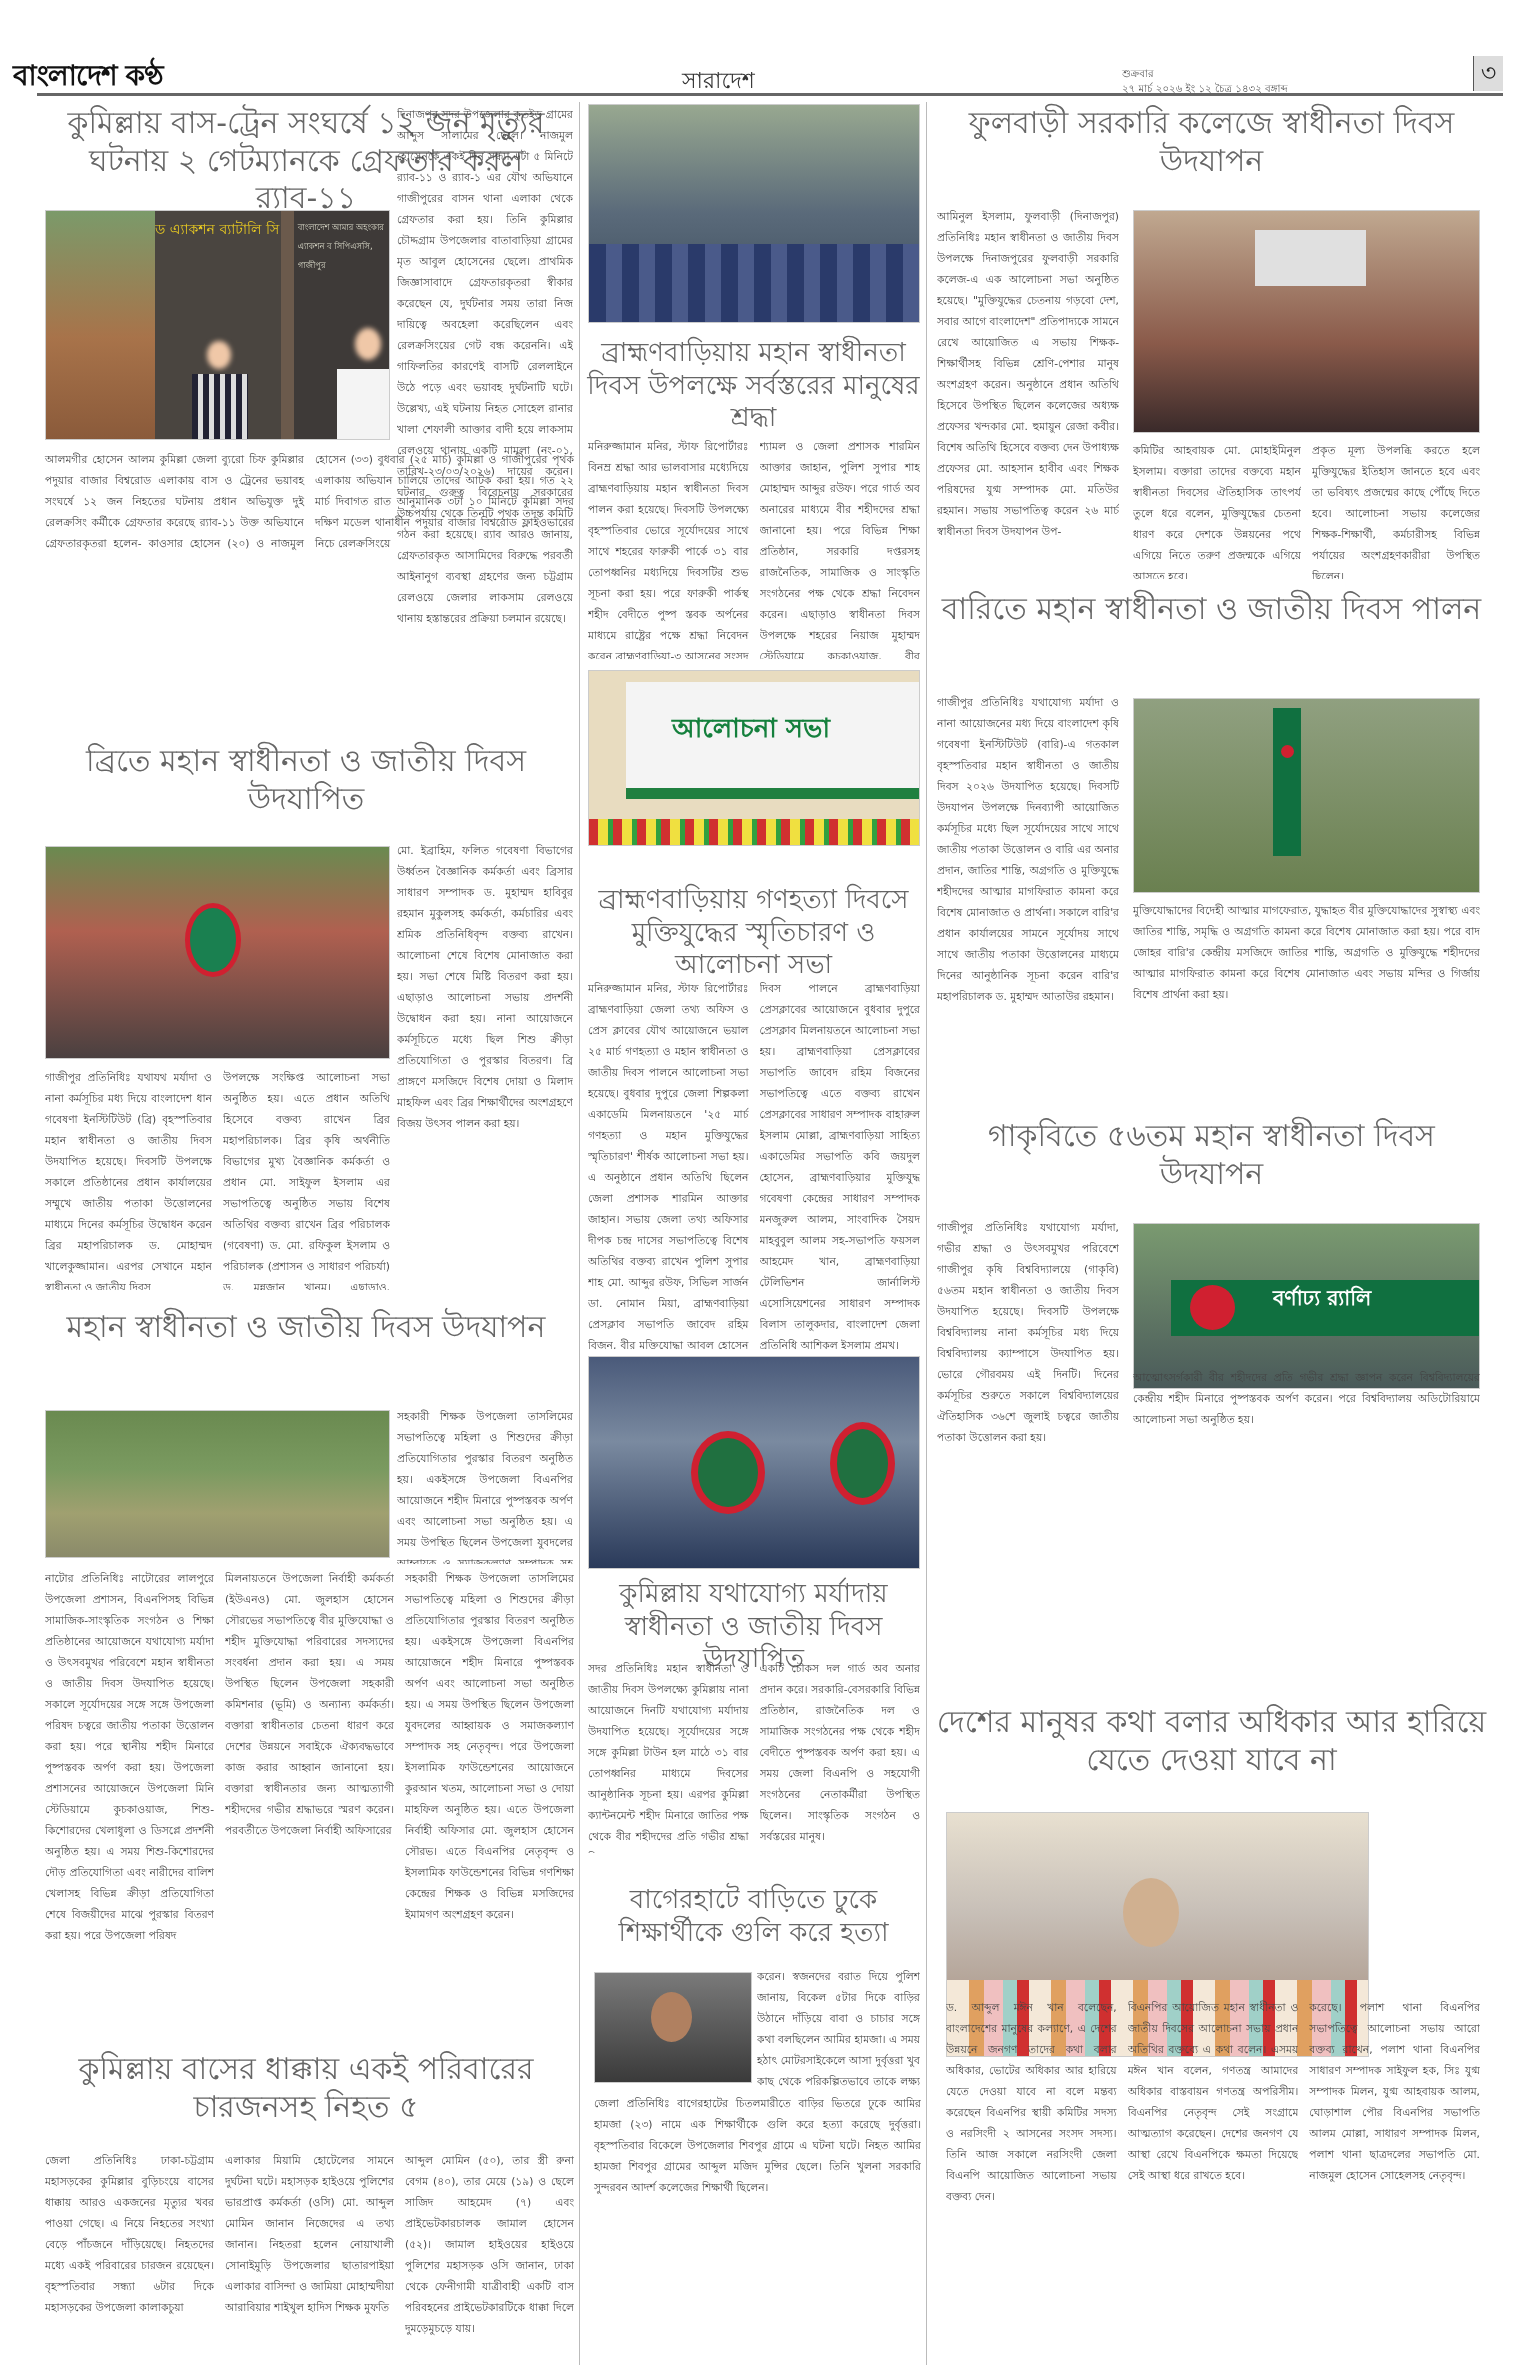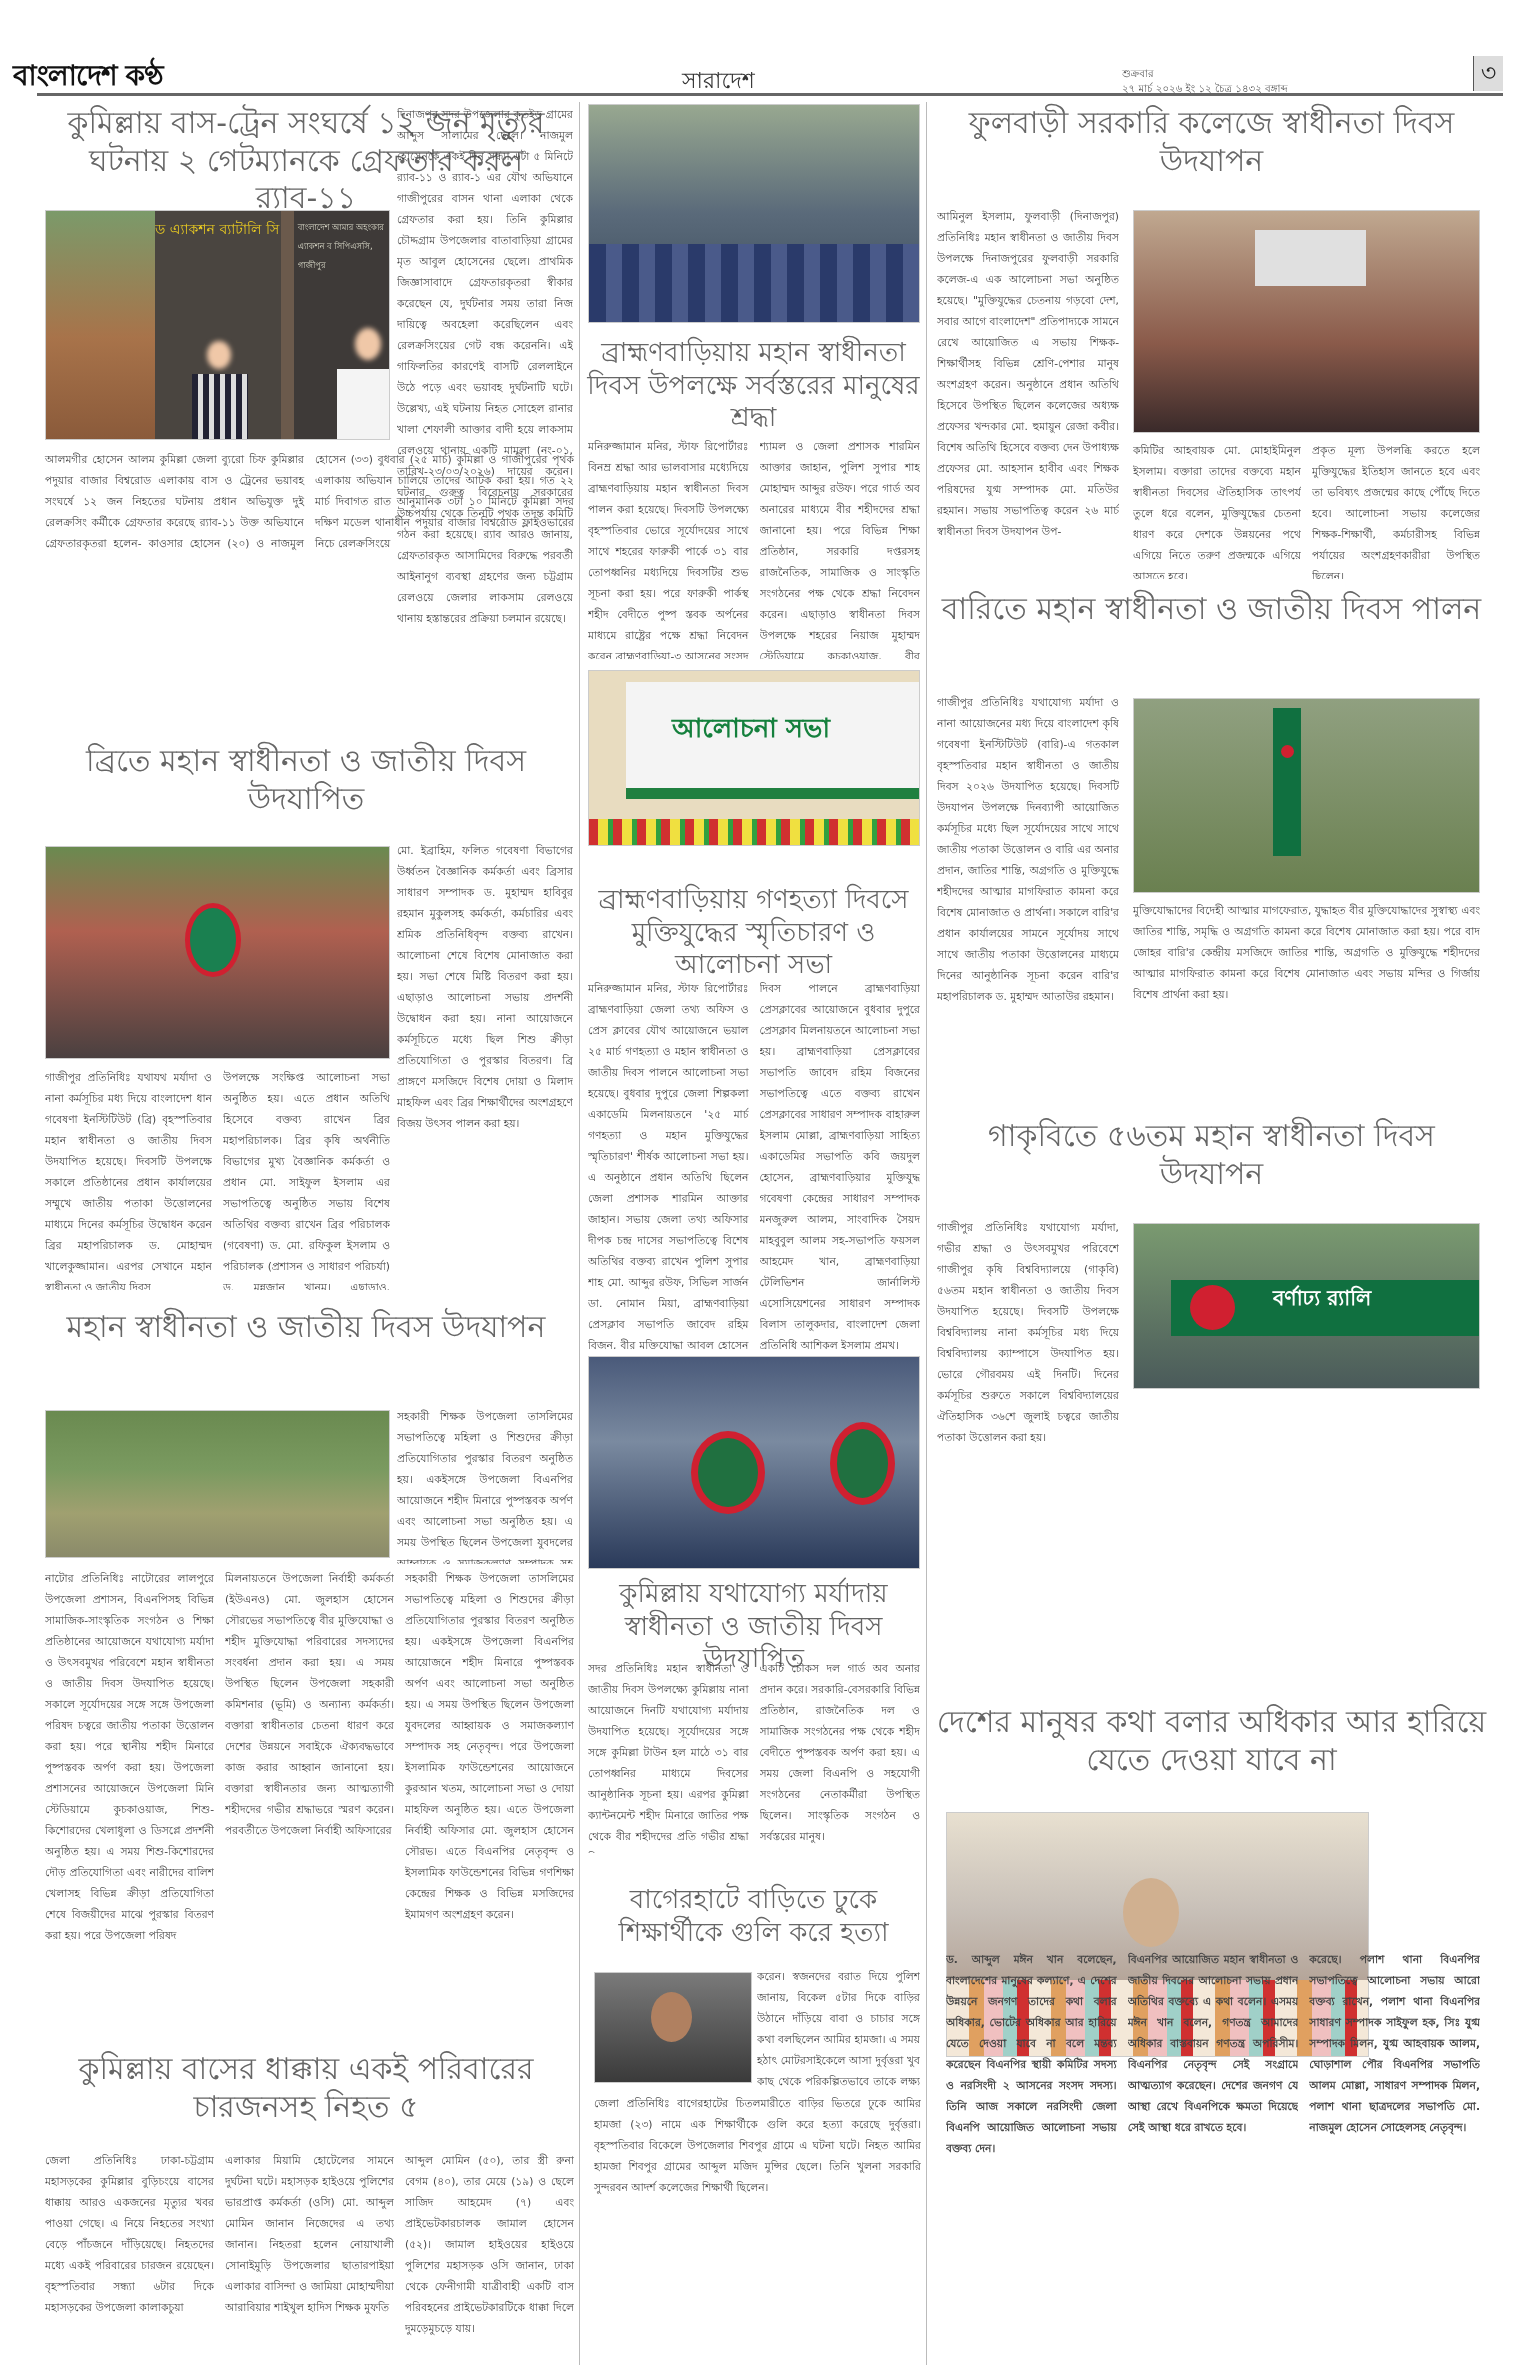--- a/index.html
+++ b/index.html
@@ -162,25 +162,26 @@
 <div class="headline h-lg" style="left:933px;top:1117px;width:557px;">গাকৃবিতে ৫৬তম মহান স্বাধীনতা দিবস উদযাপন</div>
 <div class="cols" style="left:937px;top:1217px;width:182px;height:306px;">
   <div class="col" style="overflow:hidden;">গাজীপুর প্রতিনিধিঃ যথাযোগ্য মর্যাদা, গভীর শ্রদ্ধা ও উৎসবমুখর পরিবেশে গাজীপুর কৃষি বিশ্ববিদ্যালয়ে (গাকৃবি) ৫৬তম মহান স্বাধীনতা ও জাতীয় দিবস উদযাপিত হয়েছে। দিবসটি উপলক্ষে বিশ্ববিদ্যালয় নানা কর্মসূচির মধ্য দিয়ে বিশ্ববিদ্যালয় ক্যাম্পাসে উদযাপিত হয়। ভোরে গৌরবময় এই দিনটি। দিনের কর্মসূচির শুরুতে সকালে বিশ্ববিদ্যালয়ের ঐতিহাসিক ৩৬শে জুলাই চত্বরে জাতীয় পতাকা উত্তোলন করা হয়।</div>
 </div>
 <div class="photo" style="left:1133px;top:1223px;width:347px;height:166px;background:linear-gradient(#7a9a70,#4a5a5a);">
   <div style="position:absolute;left:37px;top:56px;width:310px;height:56px;background:#107040;"></div>
   <div style="position:absolute;left:139px;top:59px;font-size:20.4px;font-weight:bold;color:#fff;">বর্ণাঢ্য র‍্যালি</div>
   <div style="position:absolute;left:56px;top:61px;width:45px;height:45px;border-radius:50%;background:#d02030;"></div>
 </div>
 <div class="cols" style="left:1133px;top:1367px;width:347px;height:306px;">
+  <div class="col" style="overflow:hidden;">আত্মোৎসর্গকারী বীর শহীদদের প্রতি গভীর শ্রদ্ধা জ্ঞাপন করেন বিশ্ববিদ্যালয়ের কেন্দ্রীয় শহীদ মিনারে পুষ্পস্তবক অর্পণ করেন। পরে বিশ্ববিদ্যালয় অডিটোরিয়ামে আলোচনা সভা অনুষ্ঠিত হয়।</div>
 </div>
 
 <div class="headline h-lg" style="left:933px;top:1703px;width:557px;">দেশের মানুষর কথা বলার অধিকার আর হারিয়ে যেতে দেওয়া যাবে না</div>
 <div class="photo" style="left:946px;top:1812px;width:423px;height:245px;background:linear-gradient(#e8e0d0,#c8c0b8 40%,#a08878);">
   <div style="position:absolute;left:176px;top:65px;width:56px;height:69px;border-radius:50%;background:#d0b090;"></div>
   <div style="position:absolute;left:0;top:167px;width:423px;height:78px;background:repeating-linear-gradient(90deg,#f4e8d8 0 22px,#e0a060 22px 37px,#f0c0c0 37px 56px,#a0d0c8 56px 70px,#d03030 70px 82px);"></div>
 </div>
-<div class="cols" style="left:946px;top:1949px;width:534px;height:297px;font-weight:bold;">
+<div class="cols" style="left:946px;top:1997px;width:534px;height:297px;">
   <div class="col" style="overflow:hidden;">ড. আব্দুল মঈন খান বলেছেন, বাংলাদেশের মানুষের কল্যাণে, এ দেশের উন্নয়নে জনগণ তাদের কথা বলার অধিকার, ভোটের অধিকার আর হারিয়ে যেতে দেওয়া যাবে না বলে মন্তব্য করেছেন বিএনপির স্থায়ী কমিটির সদস্য ও নরসিংদী ২ আসনের সংসদ সদস্য। তিনি আজ সকালে নরসিংদী জেলা বিএনপি আয়োজিত আলোচনা সভায় বক্তব্য দেন।</div>
   <div class="col" style="overflow:hidden;">বিএনপির আয়োজিত মহান স্বাধীনতা ও জাতীয় দিবসের আলোচনা সভায় প্রধান অতিথির বক্তব্যে এ কথা বলেন। এসময় মঈন খান বলেন, গণতন্ত্র আমাদের অধিকার বাস্তবায়ন গণতন্ত্র অপরিসীম। বিএনপির নেতৃবৃন্দ সেই সংগ্রামে আত্মত্যাগ করেছেন। দেশের জনগণ যে আস্থা রেখে বিএনপিকে ক্ষমতা দিয়েছে সেই আস্থা ধরে রাখতে হবে।</div>
   <div class="col" style="overflow:hidden;">করেছে। পলাশ থানা বিএনপির সভাপতিত্বে আলোচনা সভায় আরো বক্তব্য রাখেন, পলাশ থানা বিএনপির সাধারণ সম্পাদক সাইফুল হক, সিঃ যুগ্ম সম্পাদক মিলন, যুগ্ম আহবায়ক আলম, ঘোড়াশাল পৌর বিএনপির সভাপতি আলম মোল্লা, সাধারণ সম্পাদক মিলন, পলাশ থানা ছাত্রদলের সভাপতি মো. নাজমুল হোসেন সোহেলসহ নেতৃবৃন্দ।</div>
 </div>
 
 
 </body></html>

